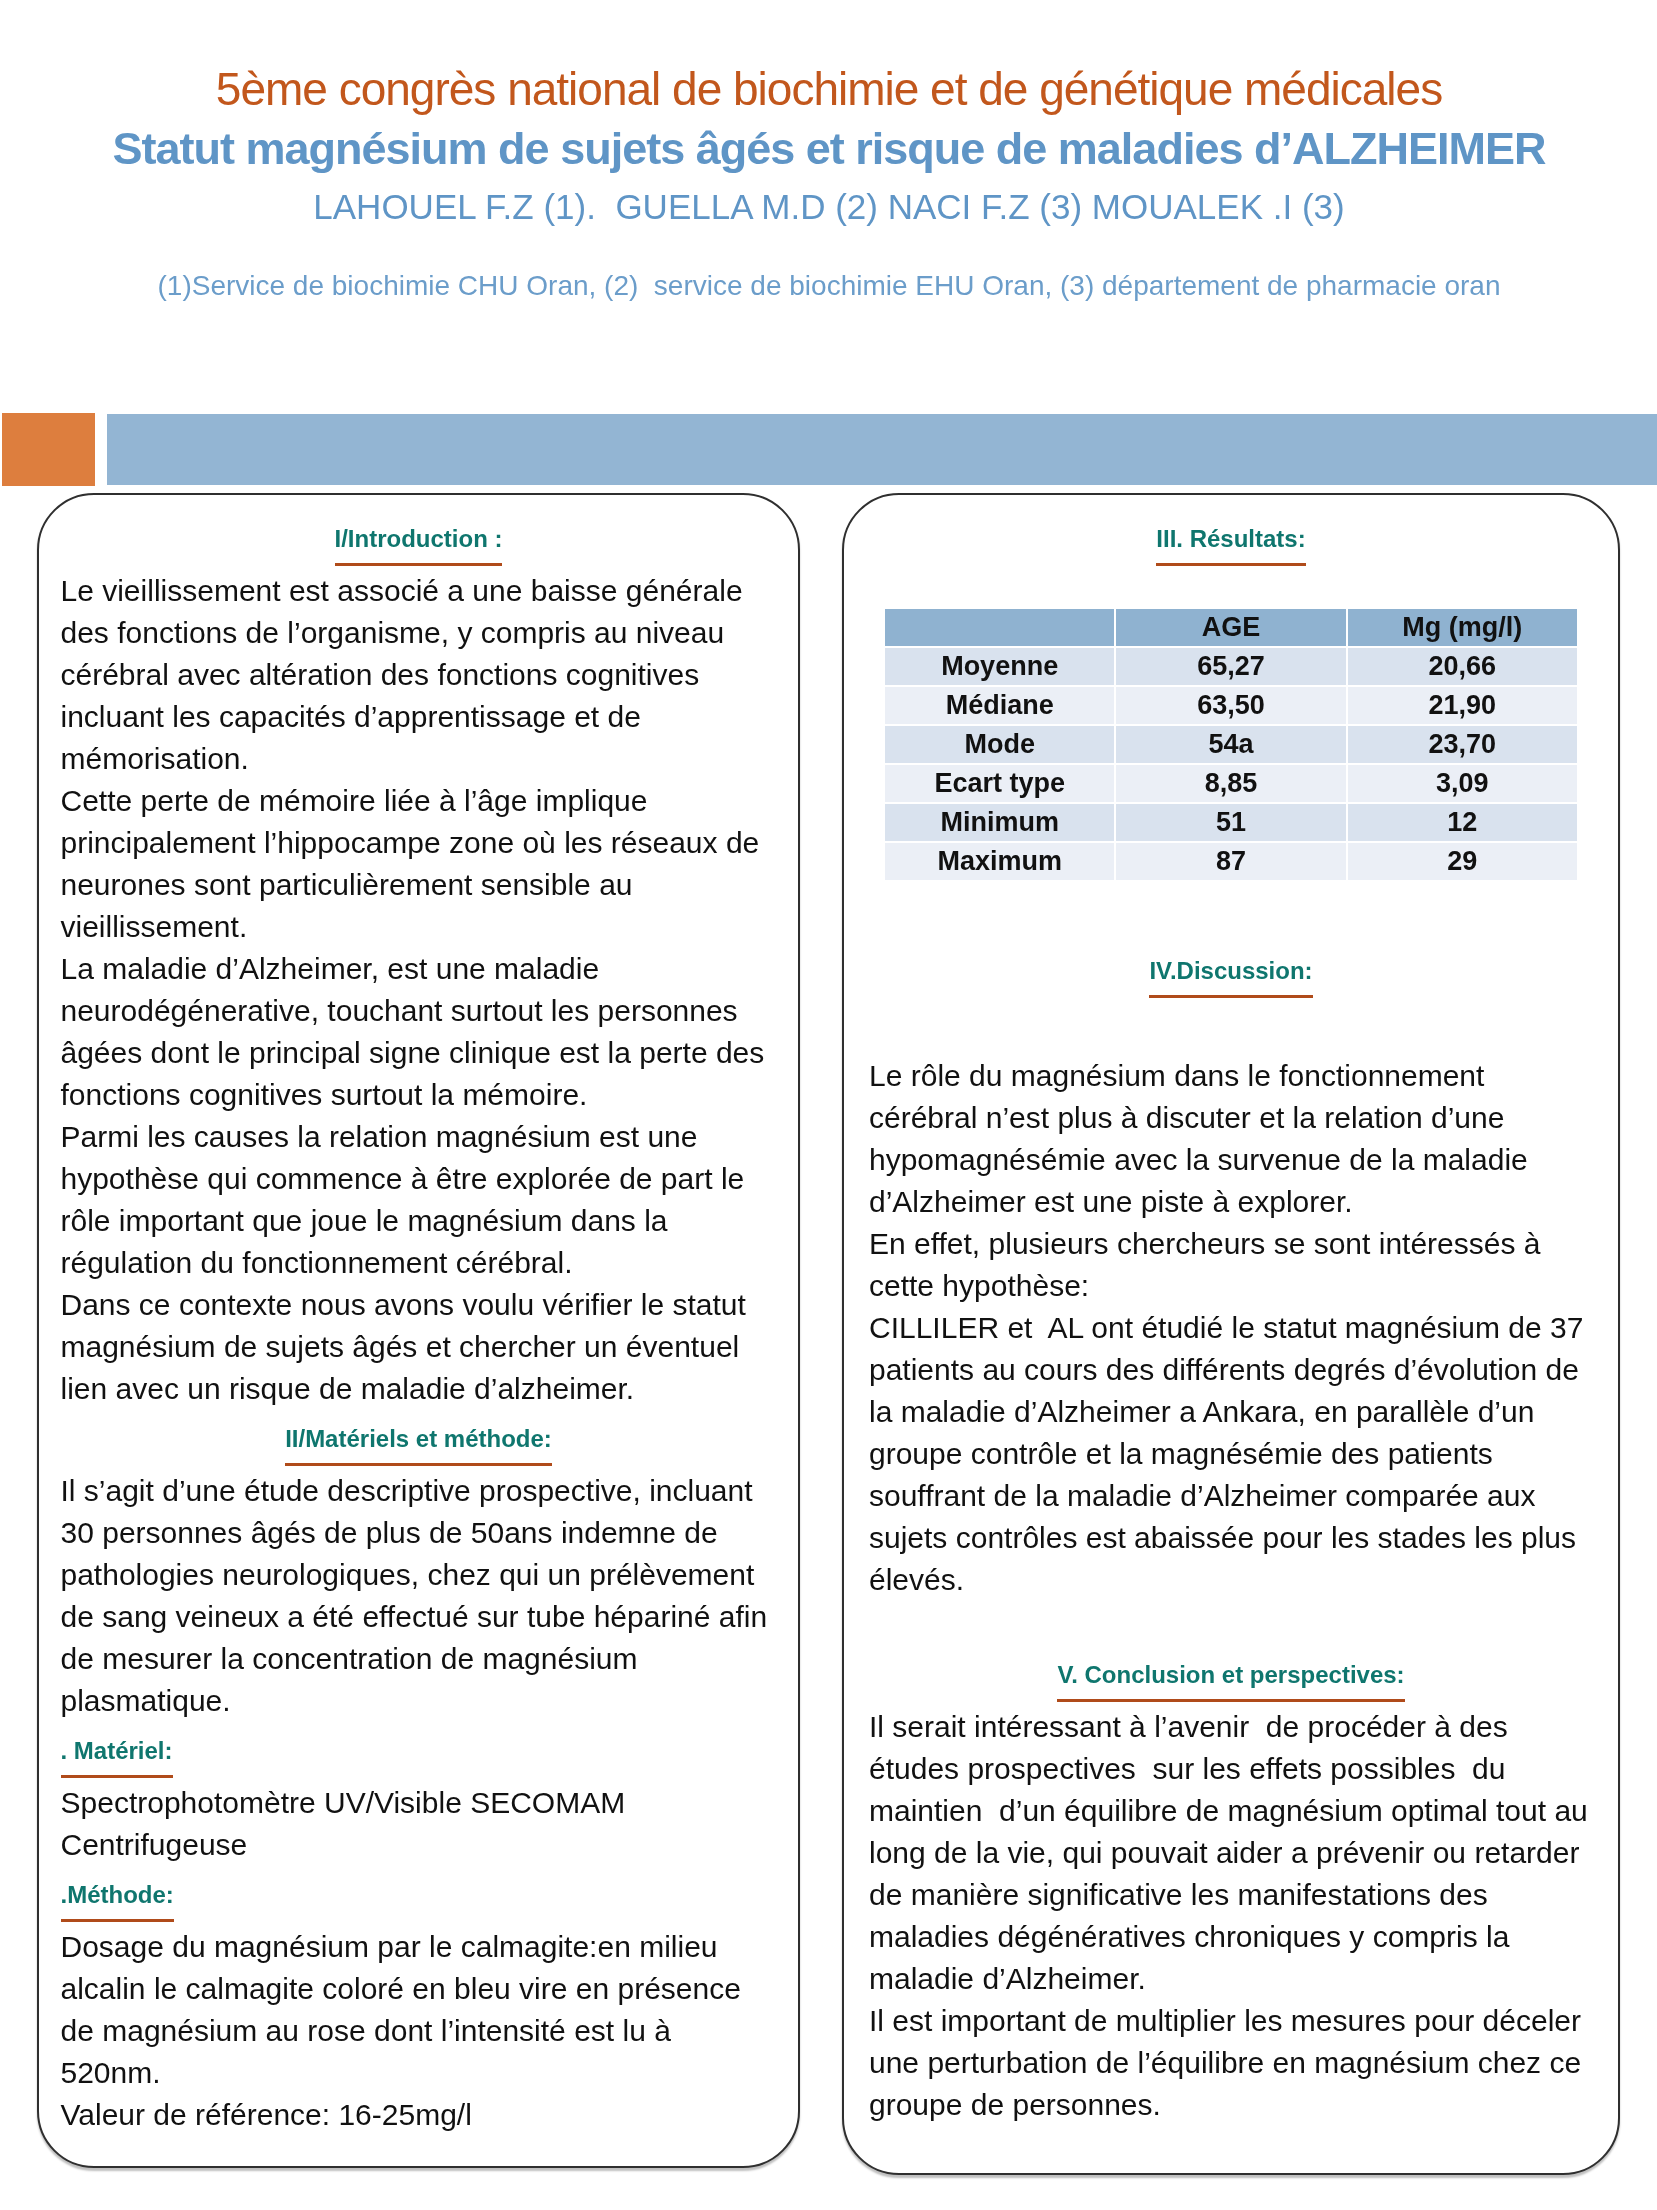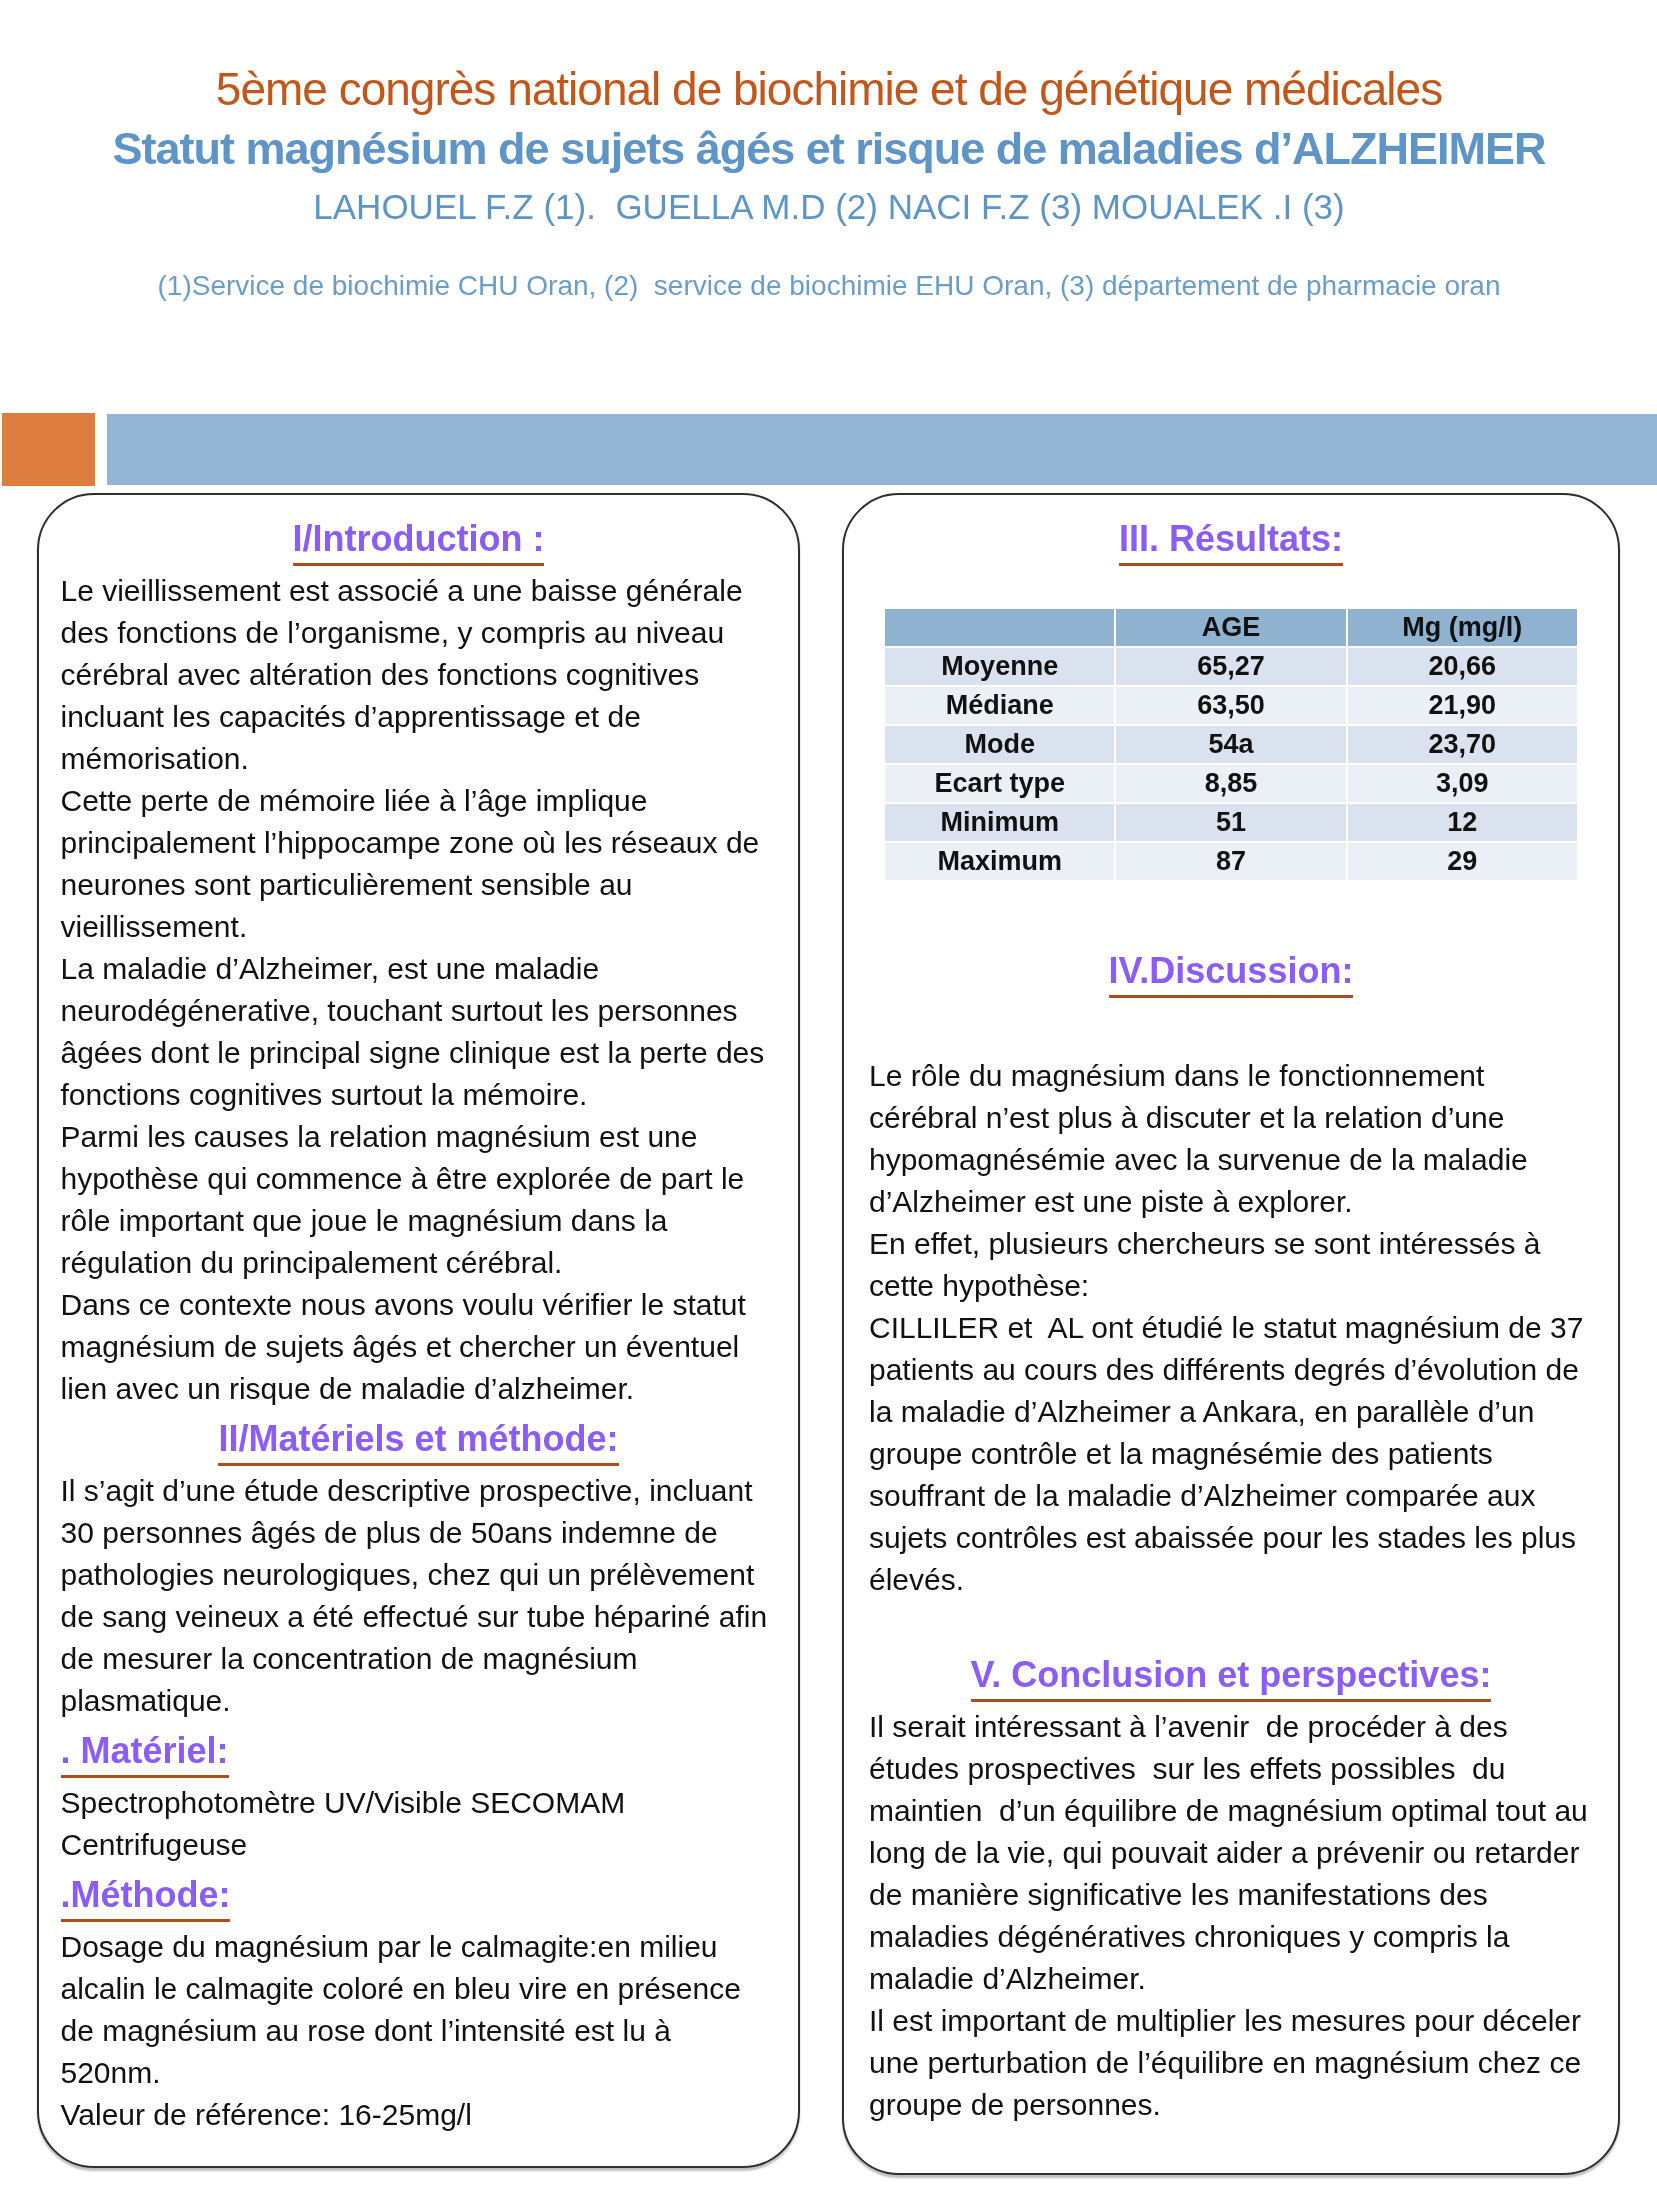--- a/index.html
+++ b/index.html
@@ -18,21 +18,21 @@
   .banner-square{position:absolute;left:2px;top:0;width:93px;height:73px;background:#dd7e3e;}
   .banner-bar{position:absolute;left:107px;right:0;top:1px;height:71px;background:#93b5d3;}
   
   .box{
     position:absolute;background:#ffffff;border:2.9px solid #2f2f2f;border-radius:57px;
     box-sizing:border-box;box-shadow:0 2.9px 2px rgba(0,0,0,0.25);
   }
   .box-left{top:493px;left:37px;width:763px;height:1675px;padding:15.6px 21.5px;}
   .box-right{top:493px;left:842px;width:778px;height:1682px;padding:15.6px 25px;}
   
-  .section-heading{font-size:36px;line-height:45px;font-weight:700;color:#8b5cf6;margin:5.9px 0 3.9px 0;text-decoration:underline;}
+  .section-heading{font-size:24px;line-height:45px;font-weight:700;color:#0f766e;margin:5.9px 0 3.9px 0;text-decoration:underline;}
   .hd-center{text-align:center;}
   .hd-left{text-align:left;}
   .section-heading .hd{display:inline-block;border-bottom:3.9px solid #b04b1a;padding-bottom:2px;}
   .para{font-size:30px;line-height:42px;color:#111;white-space:pre-wrap;}
   
   table.results{border-collapse:collapse;margin:41px auto 0 auto;width:696px;table-layout:fixed;}
   table.results th, table.results td{
     border:2px solid #ffffff;text-align:center;font-weight:700;font-size:27px;
     height:37px;padding:0 11px;color:#111;
   }
@@ -58,21 +58,21 @@
 <div class="banner">
   <div class="banner-square"></div>
   <div class="banner-bar"></div>
 </div>
 
 <div class="box box-left">
   <div class="section-heading hd-center"><span class="hd">I/Introduction :</span></div>
   <div class="para">Le vieillissement est associé a une baisse générale des fonctions de l’organisme, y compris au niveau cérébral avec altération des fonctions cognitives incluant les capacités d’apprentissage et de mémorisation.</div>
   <div class="para">Cette perte de mémoire liée à l’âge implique principalement l’hippocampe zone où les réseaux de neurones sont particulièrement sensible au vieillissement.</div>
   <div class="para">La maladie d’Alzheimer, est une maladie neurodégénerative, touchant surtout les personnes âgées dont le principal signe clinique est la perte des fonctions cognitives surtout la mémoire.</div>
-  <div class="para">Parmi les causes la relation magnésium est une hypothèse qui commence à être explorée de part le rôle important que joue le magnésium dans la régulation du principalement cérébral.</div>
+  <div class="para">Parmi les causes la relation magnésium est une hypothèse qui commence à être explorée de part le rôle important que joue le magnésium dans la régulation du fonctionnement cérébral.</div>
   <div class="para">Dans ce contexte nous avons voulu vérifier le statut magnésium de sujets âgés et chercher un éventuel lien avec un risque de maladie d’alzheimer.</div>
 
   <div class="section-heading hd-center"><span class="hd">II/Matériels et méthode:</span></div>
   <div class="para">Il s’agit d’une étude descriptive prospective, incluant 30 personnes âgés de plus de 50ans indemne de pathologies neurologiques, chez qui un prélèvement de sang veineux a été effectué sur tube hépariné afin de mesurer la concentration de magnésium plasmatique.</div>
 
   <div class="section-heading hd-left"><span class="hd">. Matériel:</span></div>
   <div class="para">Spectrophotomètre UV/Visible SECOMAM</div>
   <div class="para">Centrifugeuse</div>
 
   <div class="section-heading hd-left"><span class="hd">.Méthode:</span></div>

